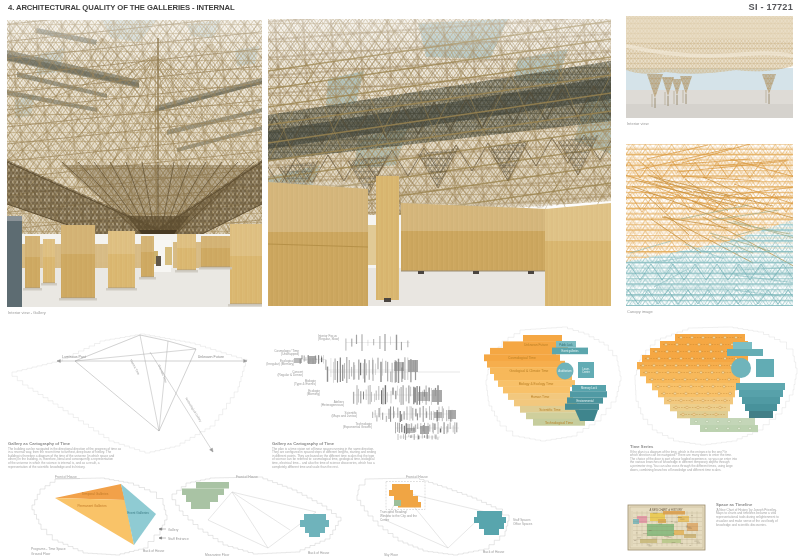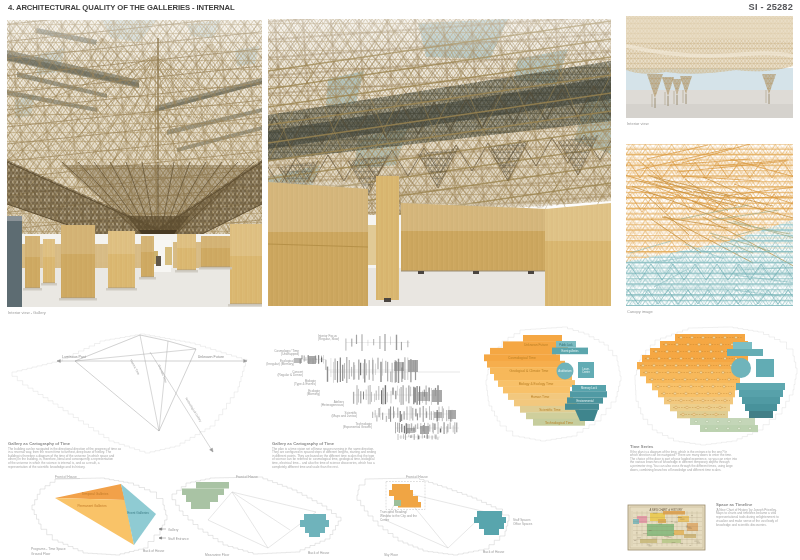--- a/index.html
+++ b/index.html
@@ -4,21 +4,21 @@
 html,body{margin:0;padding:0;width:800px;height:560px;background:#ffffff;
 font-family:"Liberation Sans",sans-serif;}
 .abs{position:absolute;}
 .cap{position:absolute;font-size:4px;color:#9a9a9a;}
 </style></head>
 <body>
 <div style="position:relative;width:800px;height:560px;overflow:hidden;background:#fff">
 
 <div class="abs" style="left:8px;top:3px;font-size:7.7px;font-weight:bold;color:#404040;letter-spacing:-0.1px;text-align:right;">4. ARCHITECTURAL QUALITY OF THE GALLERIES - INTERNAL</div>
 
-<div class="abs" style="left:693px;top:2px;width:100px;text-align:right;font-size:9.2px;font-weight:bold;color:#55565a;letter-spacing:0.2px;">SI - 25282</div>
+<div class="abs" style="left:693px;top:2px;width:100px;text-align:right;font-size:9.2px;font-weight:bold;color:#55565a;letter-spacing:0.2px;">SI - 17721</div>
 
 <svg class="abs" style="left:7px;top:20px" width="255" height="287" viewBox="0 0 255 287">
 <defs>
 <pattern id="latF" width="6.5" height="4.5" patternUnits="userSpaceOnUse">
  <path d="M0 4.5 L3.25 0 L6.5 4.5 M0 0 L3.25 4.5 L6.5 0" stroke="#af9868" stroke-width="0.4" fill="none"></path>
 </pattern>
 <pattern id="lat1" width="13" height="9" patternUnits="userSpaceOnUse">
  <path d="M0 9 L6.5 0 L13 9 M0 0 L6.5 9 L13 0 M0 4.5 H13" stroke="#a68e5e" stroke-width="0.55" fill="none"></path>
 </pattern>
 <pattern id="lat2" width="26" height="17" patternUnits="userSpaceOnUse">

